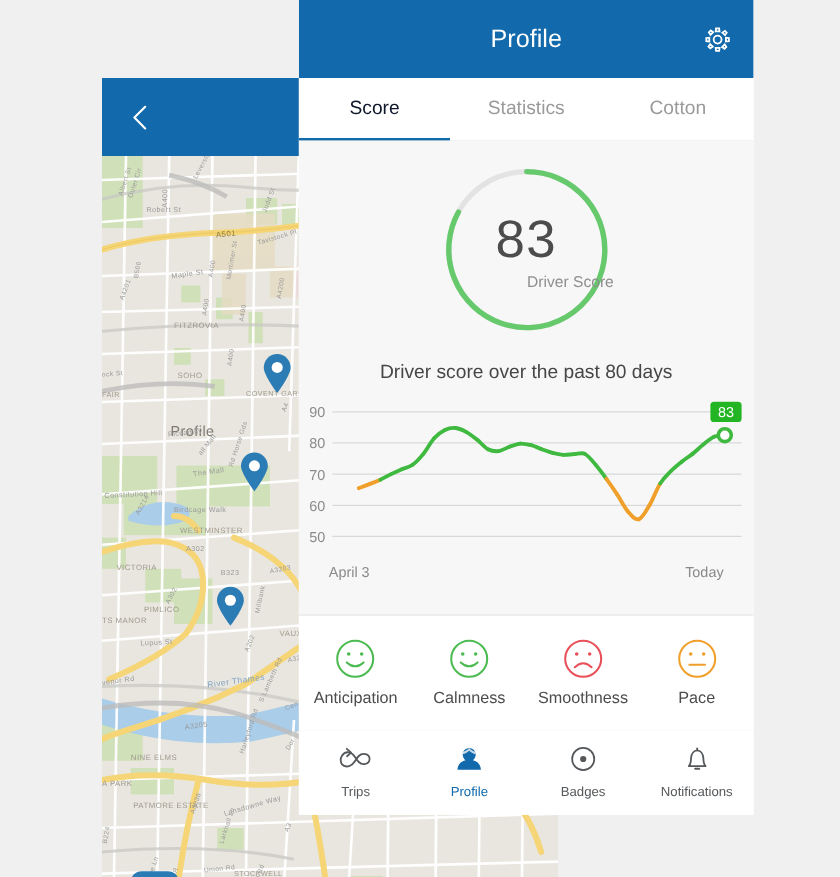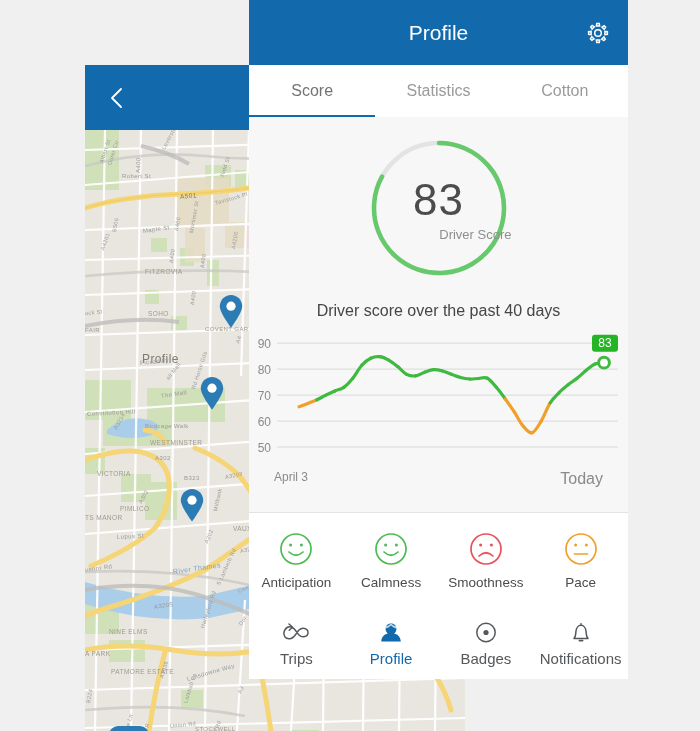--- a/index.html
+++ b/index.html
@@ -26,47 +26,47 @@
   
   #phone{position:absolute;left:249px;top:0;width:379px;height:679px;background:#ffffff;overflow:hidden;z-index:20;
     box-shadow:0 0 0 0 rgba(0,0,0,0);}
   #ph-header{position:absolute;left:0;top:0;width:379px;height:65px;background:#1269ab;}
   #ph-title{position:absolute;left:0;top:0;width:379px;height:65px;line-height:65px;text-align:center;color:#fff;font-size:21px;}
   #gear{position:absolute;right:18px;top:21px;width:24px;height:24px;cursor:pointer;}
 
   #tabs{position:absolute;left:0;top:65px;width:379px;height:52px;background:#fff;
     border-bottom:1px solid #dcdcdc;display:flex;}
   .tab{flex:1;text-align:center;line-height:51px;font-size:16px;color:#9a9a9a;cursor:pointer;position:relative;}
-  .tab.active{color:#737373;}
+  .tab.active{color:#0f172a;}
   .tab.active:after{content:"";position:absolute;left:0;right:0;bottom:-1px;height:3px;background:#1269ab;}
 
   #content{position:absolute;left:0;top:117px;width:379px;height:395px;background:#f7f7f7;overflow:hidden;}
 
   #ring-wrap{position:absolute;left:0;top:0;width:379px;height:185px;}
   #ring{position:absolute;left:50%;top:18px;margin-left:-73px;width:146px;height:146px;}
   #ring-score{position:absolute;left:0;top:40px;width:146px;text-align:center;font-size:44px;color:#4c4c4c;
     font-weight:300;letter-spacing:1px;line-height:50px;}
   #ring-label{position:absolute;left:0;top:92px;width:146px;text-align:right;font-size:13px;color:#8e8e8e;}
 
   #chart-title{position:absolute;left:0;top:185px;width:379px;text-align:center;font-size:16px;color:#464646;}
   #chart-box{position:absolute;left:0;top:215px;width:379px;height:140px;}
   #chart-foot{position:absolute;left:0;top:353px;width:379px;height:20px;}
   #foot-left{position:absolute;left:25px;top:0;font-size:12px;color:#8a8a8a;}
-  #foot-right{position:absolute;right:25px;top:0;font-size:16px;color:#8a8a8a;}
+  #foot-right{position:absolute;right:25px;top:0;font-size:12px;color:#8a8a8a;}
 
   #emoji-row{position:absolute;left:0;top:512px;width:379px;height:96px;background:#fff;
     border-top:1px solid #e3e3e3;border-bottom:1px solid #e3e3e3;display:flex;align-items:center;}
   .emo{flex:1;text-align:center;}
   .emo .face{display:block;margin:0 auto 7px;width:34px;height:34px;}
   .emo .cap{font-size:13.5px;color:#4c4c4c;}
 
   #tabbar{position:absolute;left:0;top:609px;width:379px;height:70px;background:#fff;display:flex;align-items:center;}
   .tb{flex:1;text-align:center;cursor:pointer;}
   .tb .ic{display:block;margin:0 auto 4px;width:30px;height:26px;}
-  .tb .lb{font-size:15px;color:#55585b;}
+  .tb .lb{font-size:11px;color:#55585b;}
   .tb.active .lb{color:#1269ab;}
 
   .nosel{user-select:none;}
 </style>
 </head>
 <body>
 
 <div id="stage" class="nosel">
 
   <div id="map-panel">
@@ -325,21 +325,21 @@
         <div id="ring">
           <svg width="146" height="146" viewBox="0 0 146 146">
             <circle cx="73" cy="73" r="65" fill="none" stroke="#e3e3e3" stroke-width="4.5"></circle>
             <path id="arcpath" fill="none" stroke="#66c96b" stroke-width="4.5" stroke-linecap="round" d="M 73 8 A 65 65 0 1 1 16.04 41.69"></path>
           </svg>
           <div id="ring-score">83</div>
           <div id="ring-label">Driver Score</div>
         </div>
       </div>
 
-      <div id="chart-title">Driver score over the past 40 days</div>
+      <div id="chart-title">Driver score over the past 80 days</div>
       <div id="chart-box">
         <svg id="chart-svg" width="379" height="140" viewBox="0 0 379 140">
             <line x1="28" x2="369" y1="11.2" y2="11.2" stroke="#d9d9d9" stroke-width="1"></line>
             <text x="22" y="15.7" text-anchor="end" font-size="12" fill="#8a8a8a" font-family="&quot;Liberation Sans&quot;,sans-serif">90</text>
             <line x1="28" x2="369" y1="37.1" y2="37.1" stroke="#d9d9d9" stroke-width="1"></line>
             <text x="22" y="41.6" text-anchor="end" font-size="12" fill="#8a8a8a" font-family="&quot;Liberation Sans&quot;,sans-serif">80</text>
             <line x1="28" x2="369" y1="63.1" y2="63.1" stroke="#d9d9d9" stroke-width="1"></line>
             <text x="22" y="67.6" text-anchor="end" font-size="12" fill="#8a8a8a" font-family="&quot;Liberation Sans&quot;,sans-serif">70</text>
             <line x1="28" x2="369" y1="89.1" y2="89.1" stroke="#d9d9d9" stroke-width="1"></line>
             <text x="22" y="93.6" text-anchor="end" font-size="12" fill="#8a8a8a" font-family="&quot;Liberation Sans&quot;,sans-serif">60</text>

